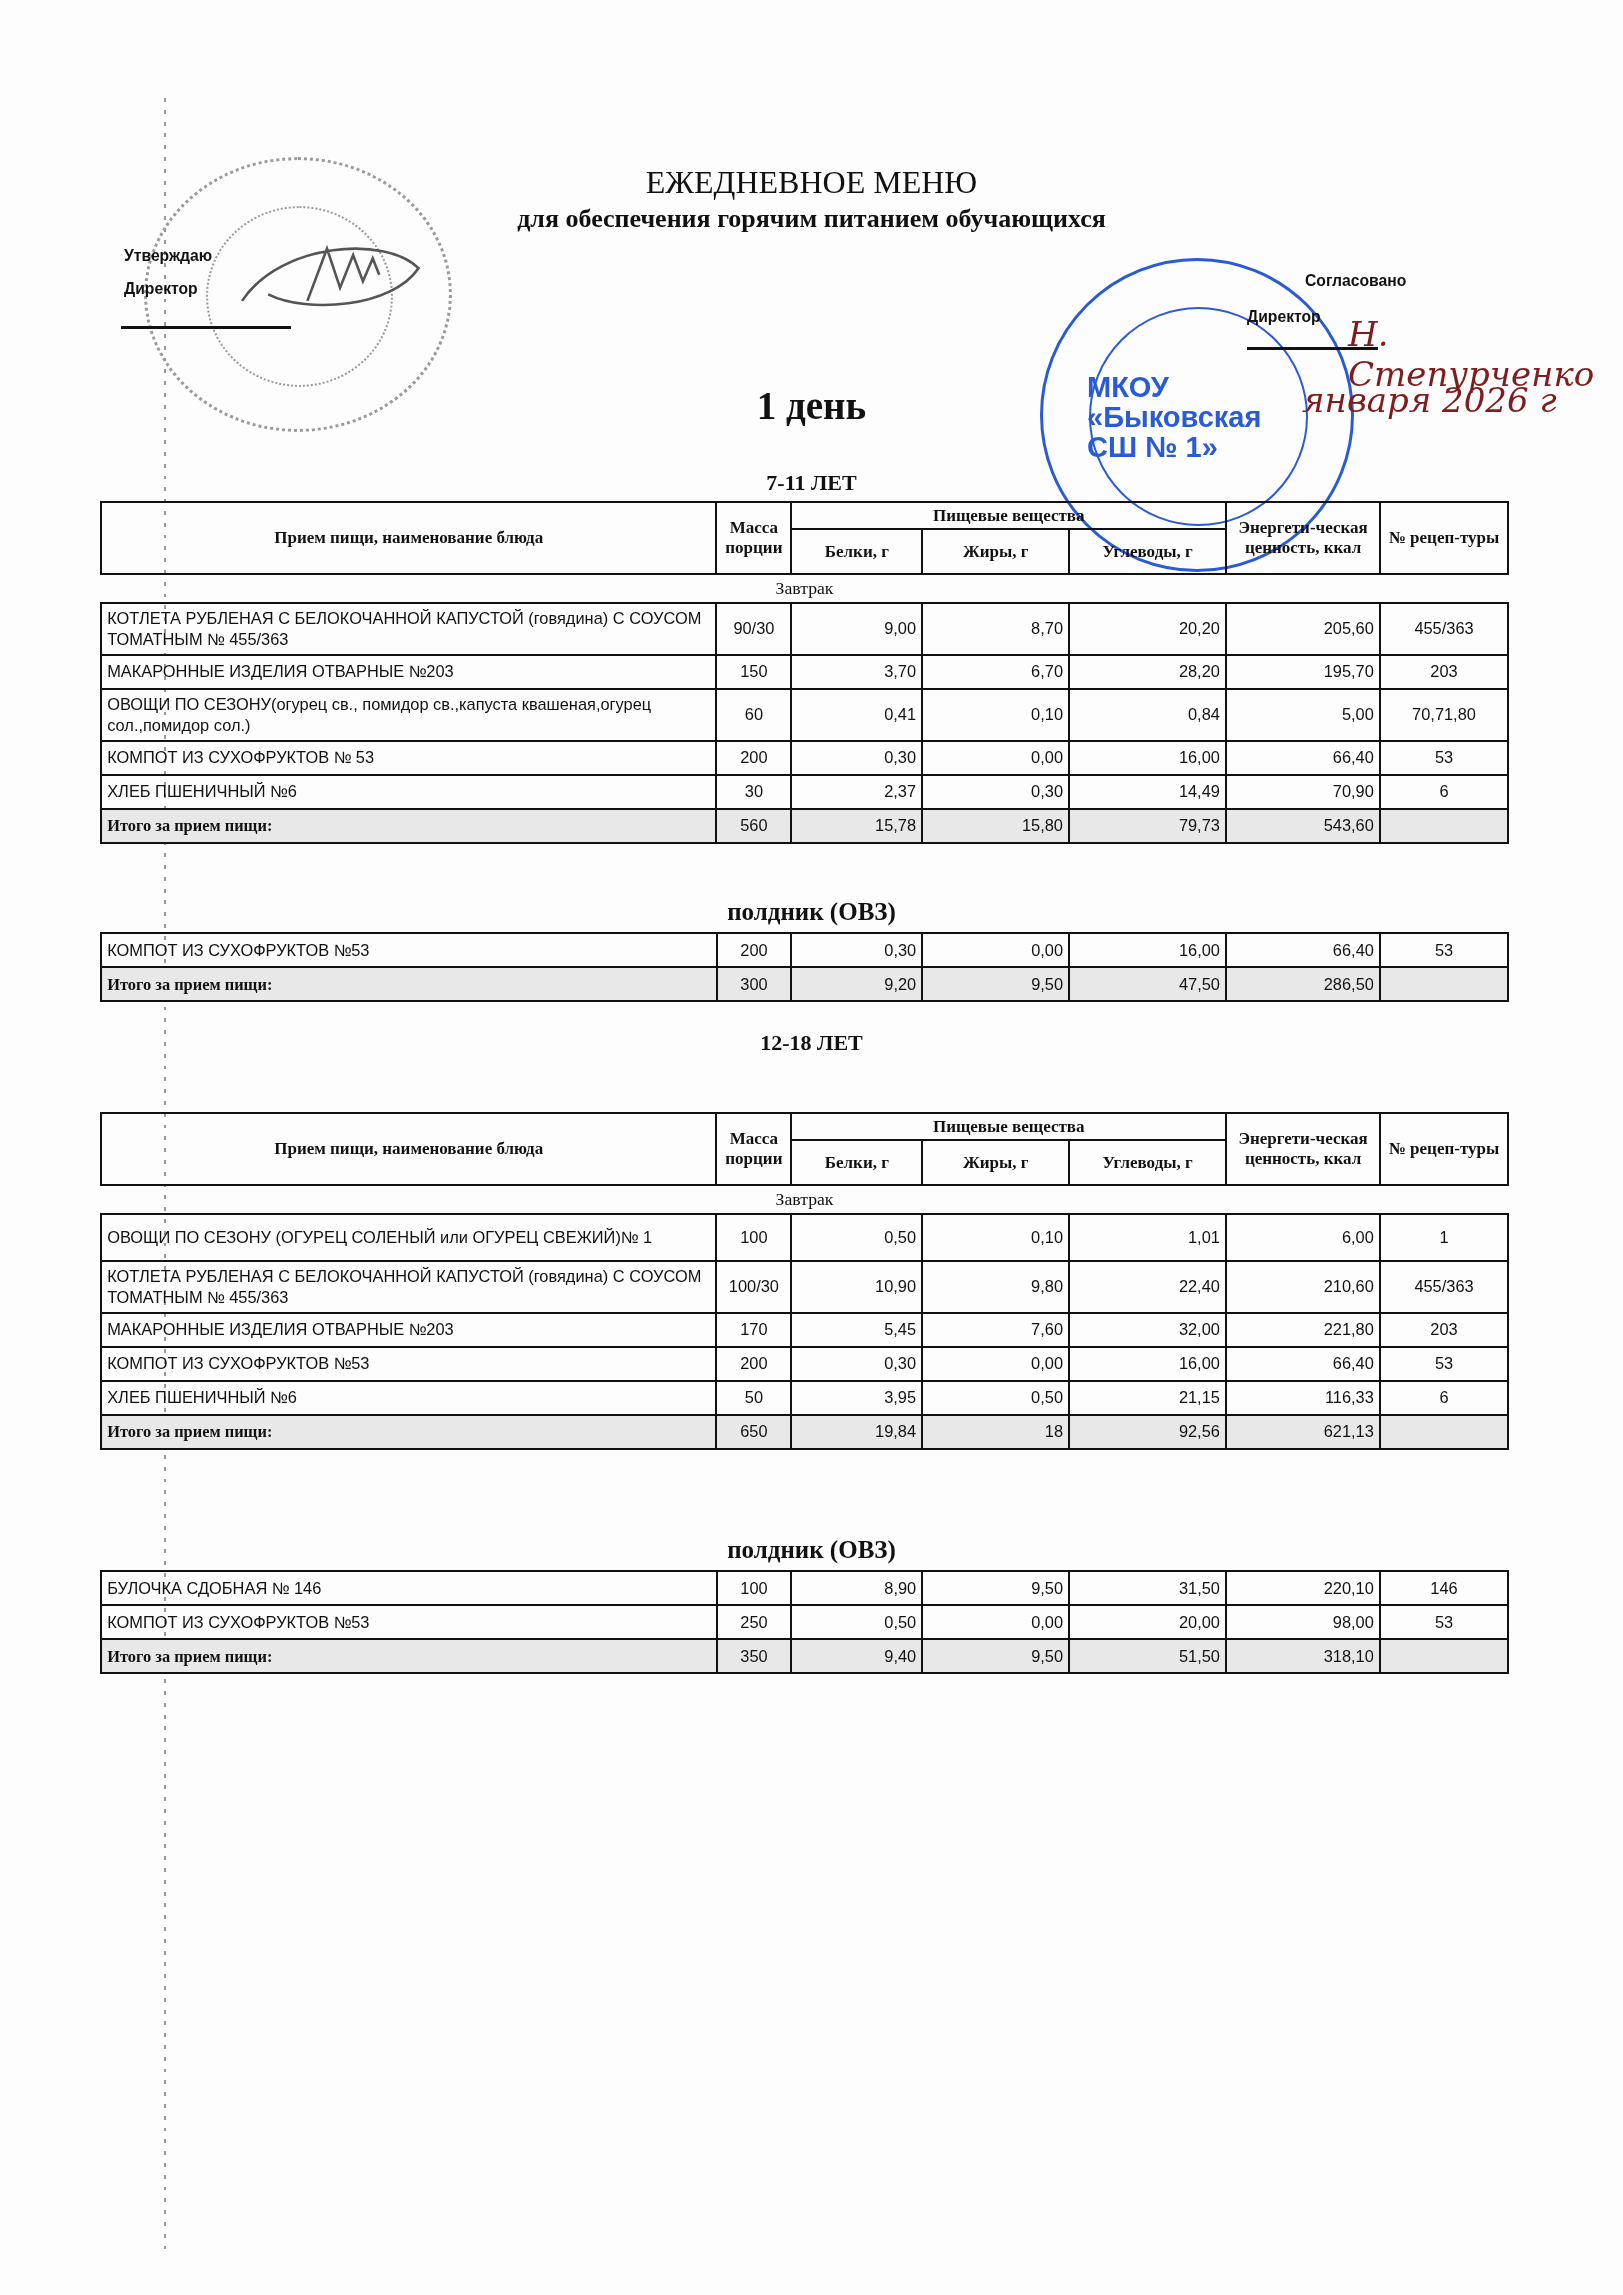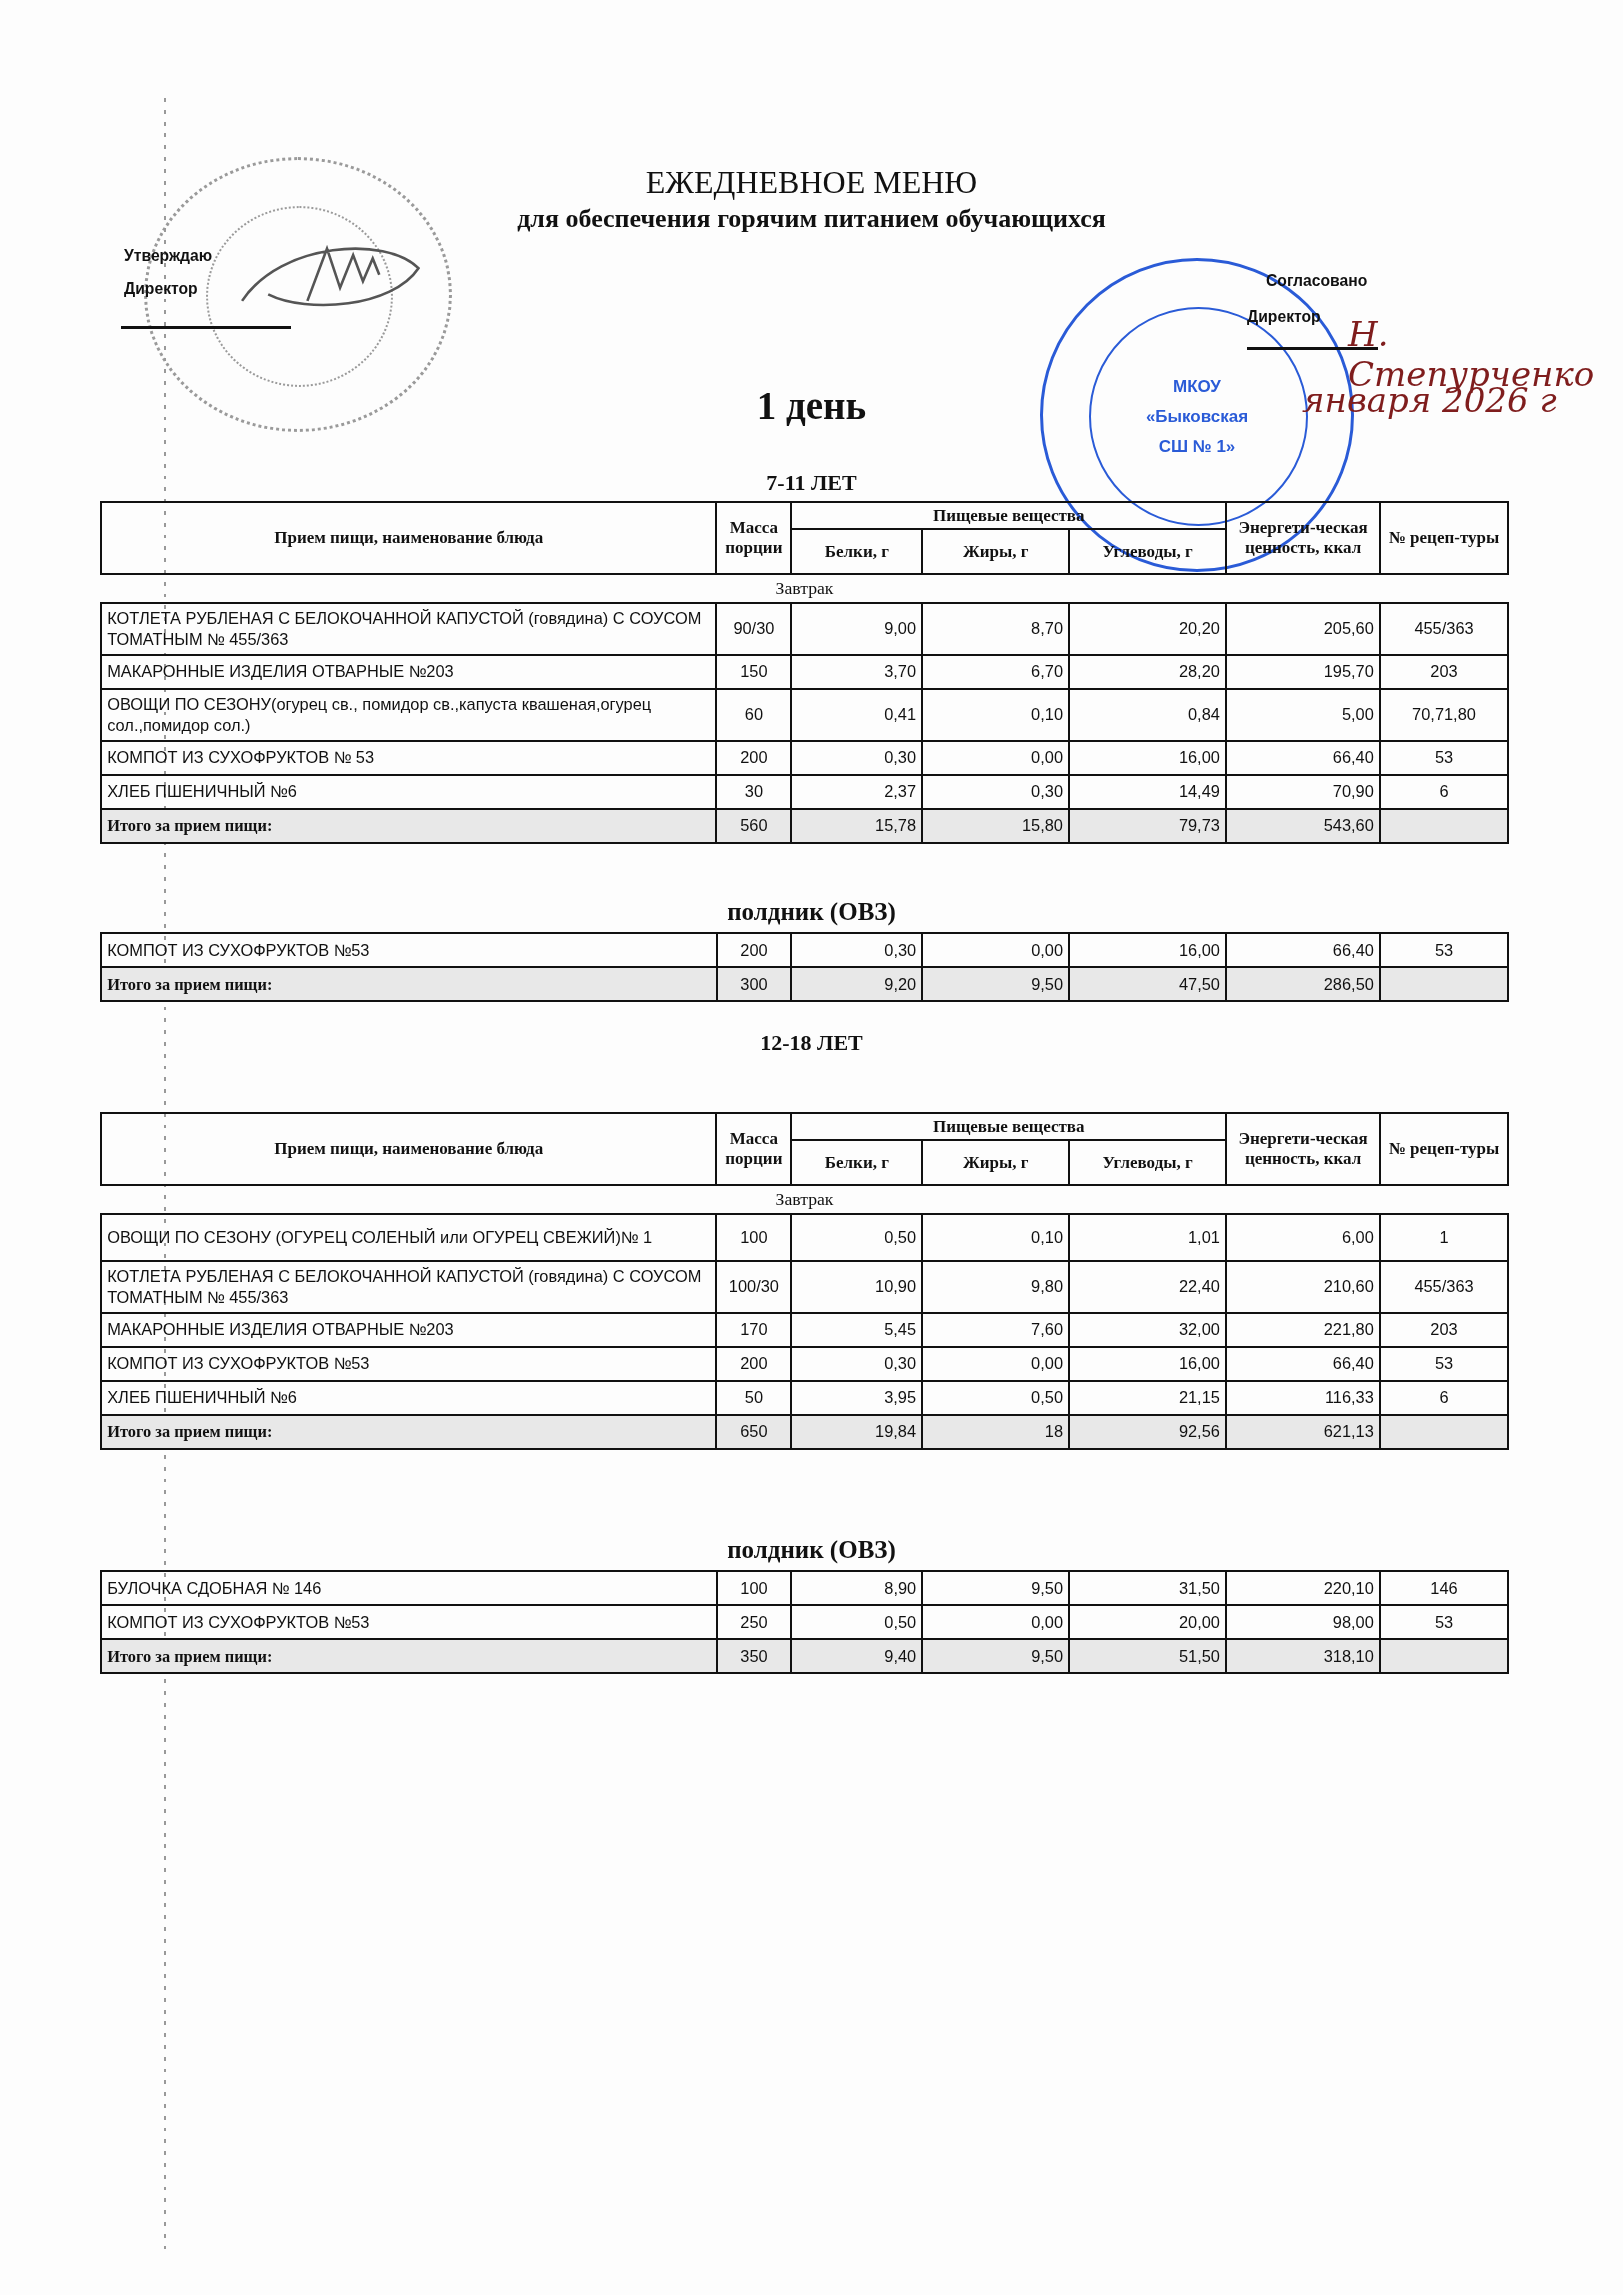--- a/index.html
+++ b/index.html
@@ -15,22 +15,22 @@
   .age { font-size:22px; font-weight:bold; }
   .meal-title { font-size:25px; font-weight:bold; }
 
   .approve { font-family:"Liberation Sans", sans-serif; font-size:15.7px; font-weight:bold; }
   .sig-line { position:absolute; height:2.6px; background:#111; }
 
   
   .stamp-blue { position:absolute; left:1040px; top:258px; width:314px; height:314px; border-radius:50%;
     border:3.9px solid #2a5bd7; box-sizing:border-box; color:#2a5bd7; }
   .stamp-blue .inner { position:absolute; left:46px; top:46px; width:215px; height:215px; border-radius:50%; border:2px solid #2a5bd7; }
-  .stamp-blue .center { position:absolute; left:0; width:100%; text-align:center; top:111px;
-    font-family:"Liberation Sans", sans-serif; font-size:17px; line-height:30px; font-weight:bold; }
+  .stamp-blue .center { position:absolute; left:0; width:100%; text-align:left; top:111px;
+    font-family:"Liberation Sans", sans-serif; font-size:29px; line-height:30px; font-weight:bold;padding-left:44px; }
   .stamp-gray { position:absolute; left:144px; top:157px; width:308px; height:275px; border-radius:50%;
     border:3.3px dotted #9a9a9a; box-sizing:border-box; }
   .stamp-gray .inner { position:absolute; left:59px; top:46px; width:183px; height:177px; border-radius:50%; border:2px dotted #9a9a9a; }
   .handwriting { font-family:"DejaVu Serif", serif; font-style:italic; color:#7f1d1d; font-size:34px; }
 
   
   table.menu { position:absolute; left:100px; width:1409px; border-collapse:collapse; font-size:17px; }
   table.menu td, table.menu th { border:2px solid #111; padding:2.6px 5.2px; vertical-align:middle; }
   table.menu th { font-weight:bold; text-align:center; font-size:17px; }
   table.menu td.name { font-family:"Liberation Sans", sans-serif; font-size:16.4px; text-align:left; line-height:21px; }
@@ -66,21 +66,21 @@
 <div class="center-text day">1 день</div>
 
 <div class="stamp-blue">
   <div class="inner"></div>
   <div class="center">
     <div>МКОУ</div>
     <div>«Быковская</div>
     <div>СШ № 1»</div>
   </div>
 </div>
-<div class="abs approve" style="left:1266px; top:272px;">Согласовано</div>
+<div class="abs approve" style="left:1305px; top:272px;">Согласовано</div>
 <div class="abs approve" style="left:1247px; top:308px;">Директор</div>
 <div class="sig-line" style="left:1247px; top:347px; width:131px;"></div>
 <div class="abs handwriting" style="left:1348px; top:314px;">Н. Степурченко</div>
 <div class="abs handwriting" style="left:1302px; top:380px;">января 2026 г</div>
 
 <div class="center-text age" style="top:470px;">7-11 ЛЕТ</div>
 <table class="menu" id="t1" style="top:501px;">
     <colgroup>
       <col class="col-name">
       <col class="col-mass">

